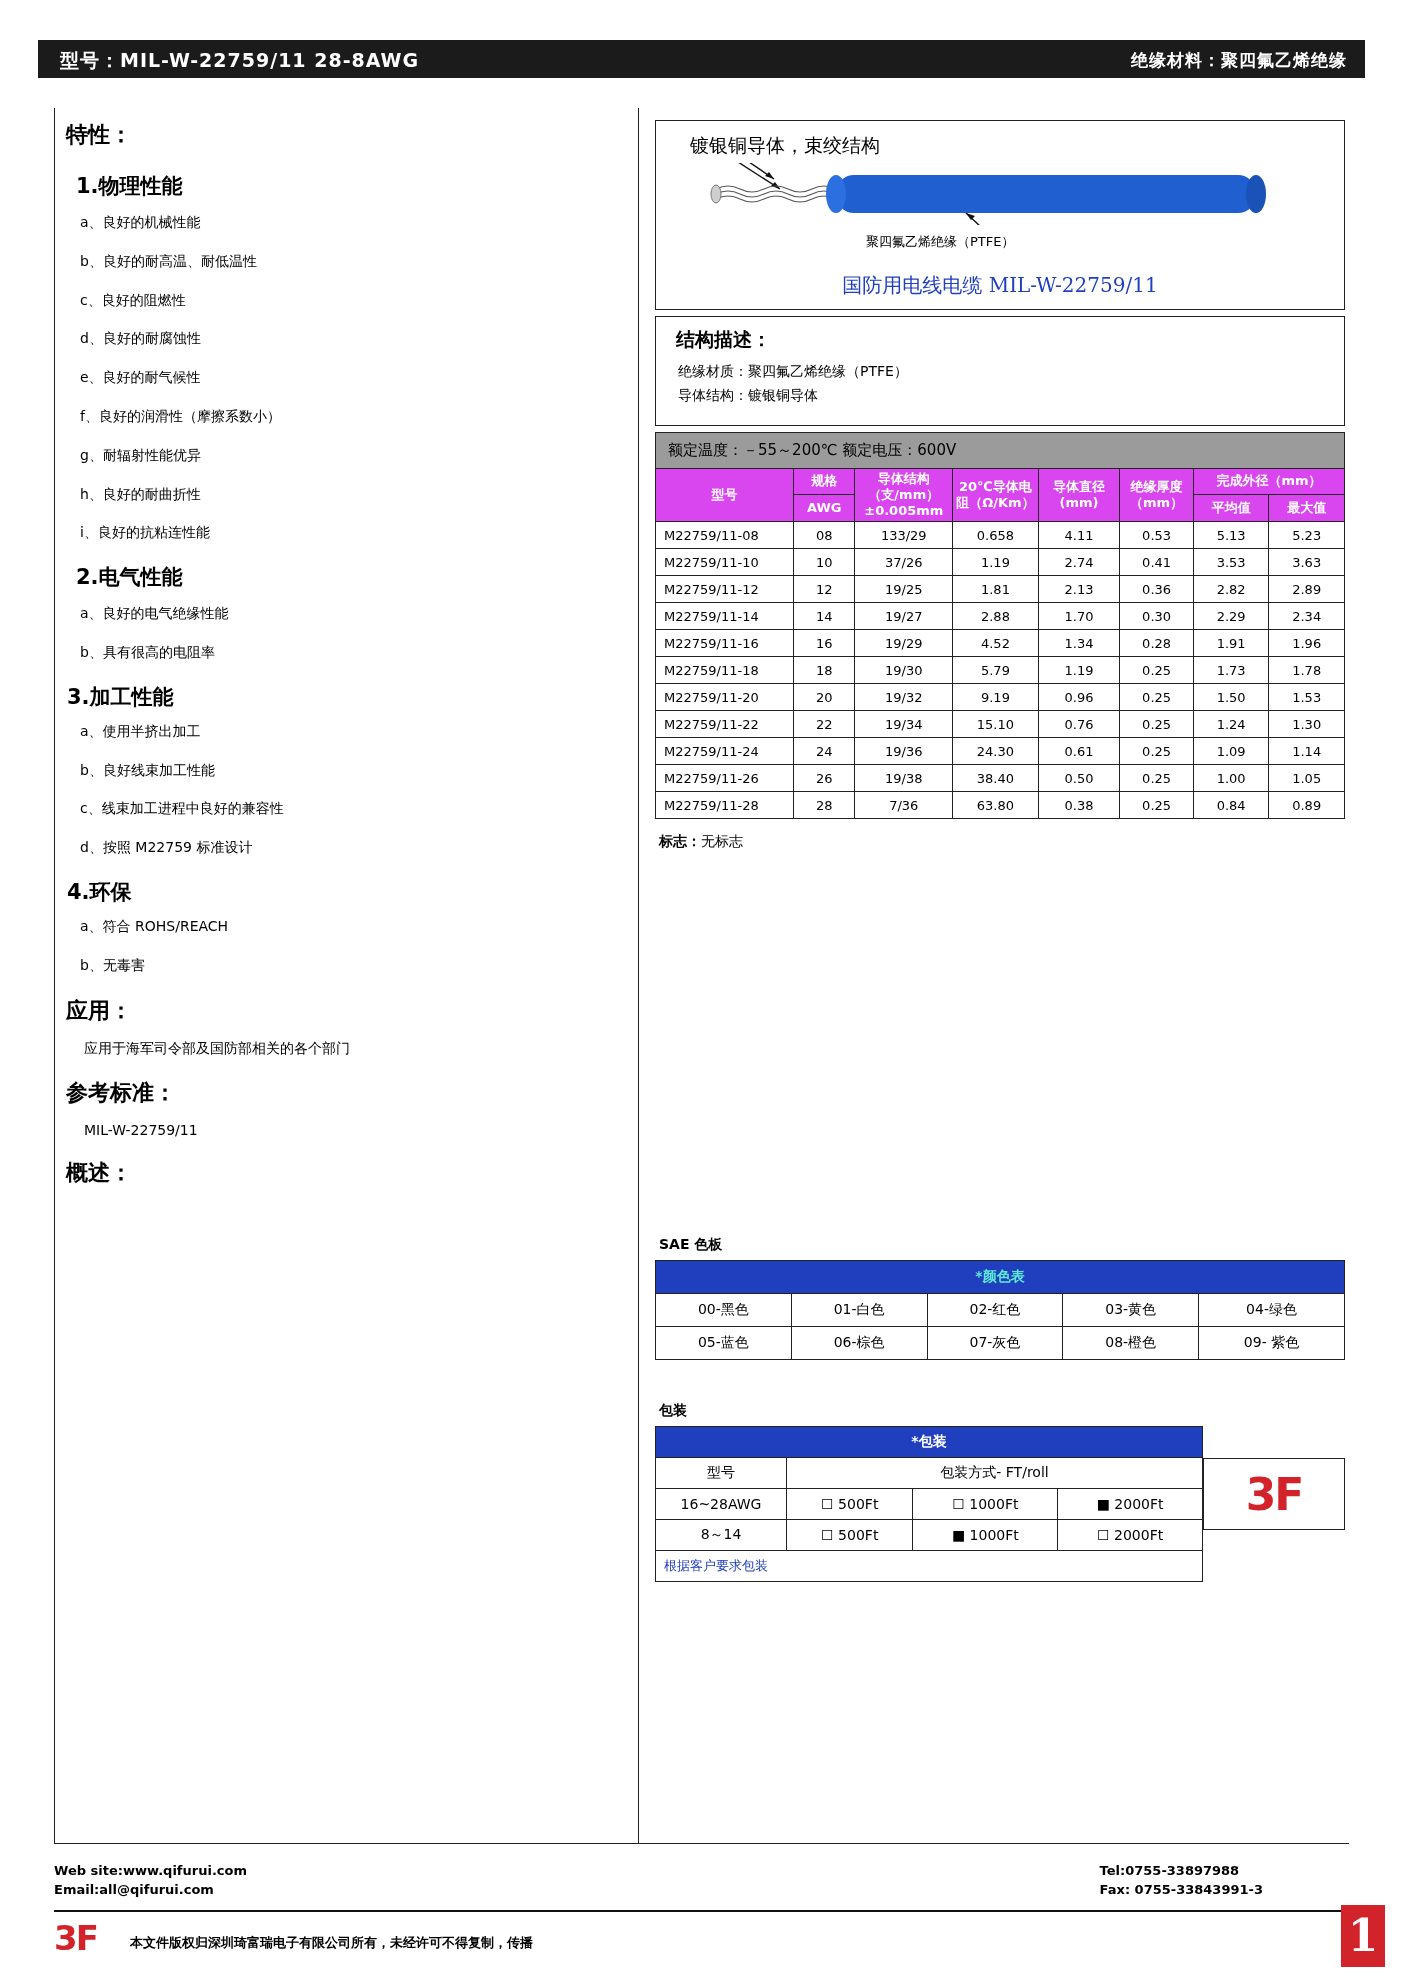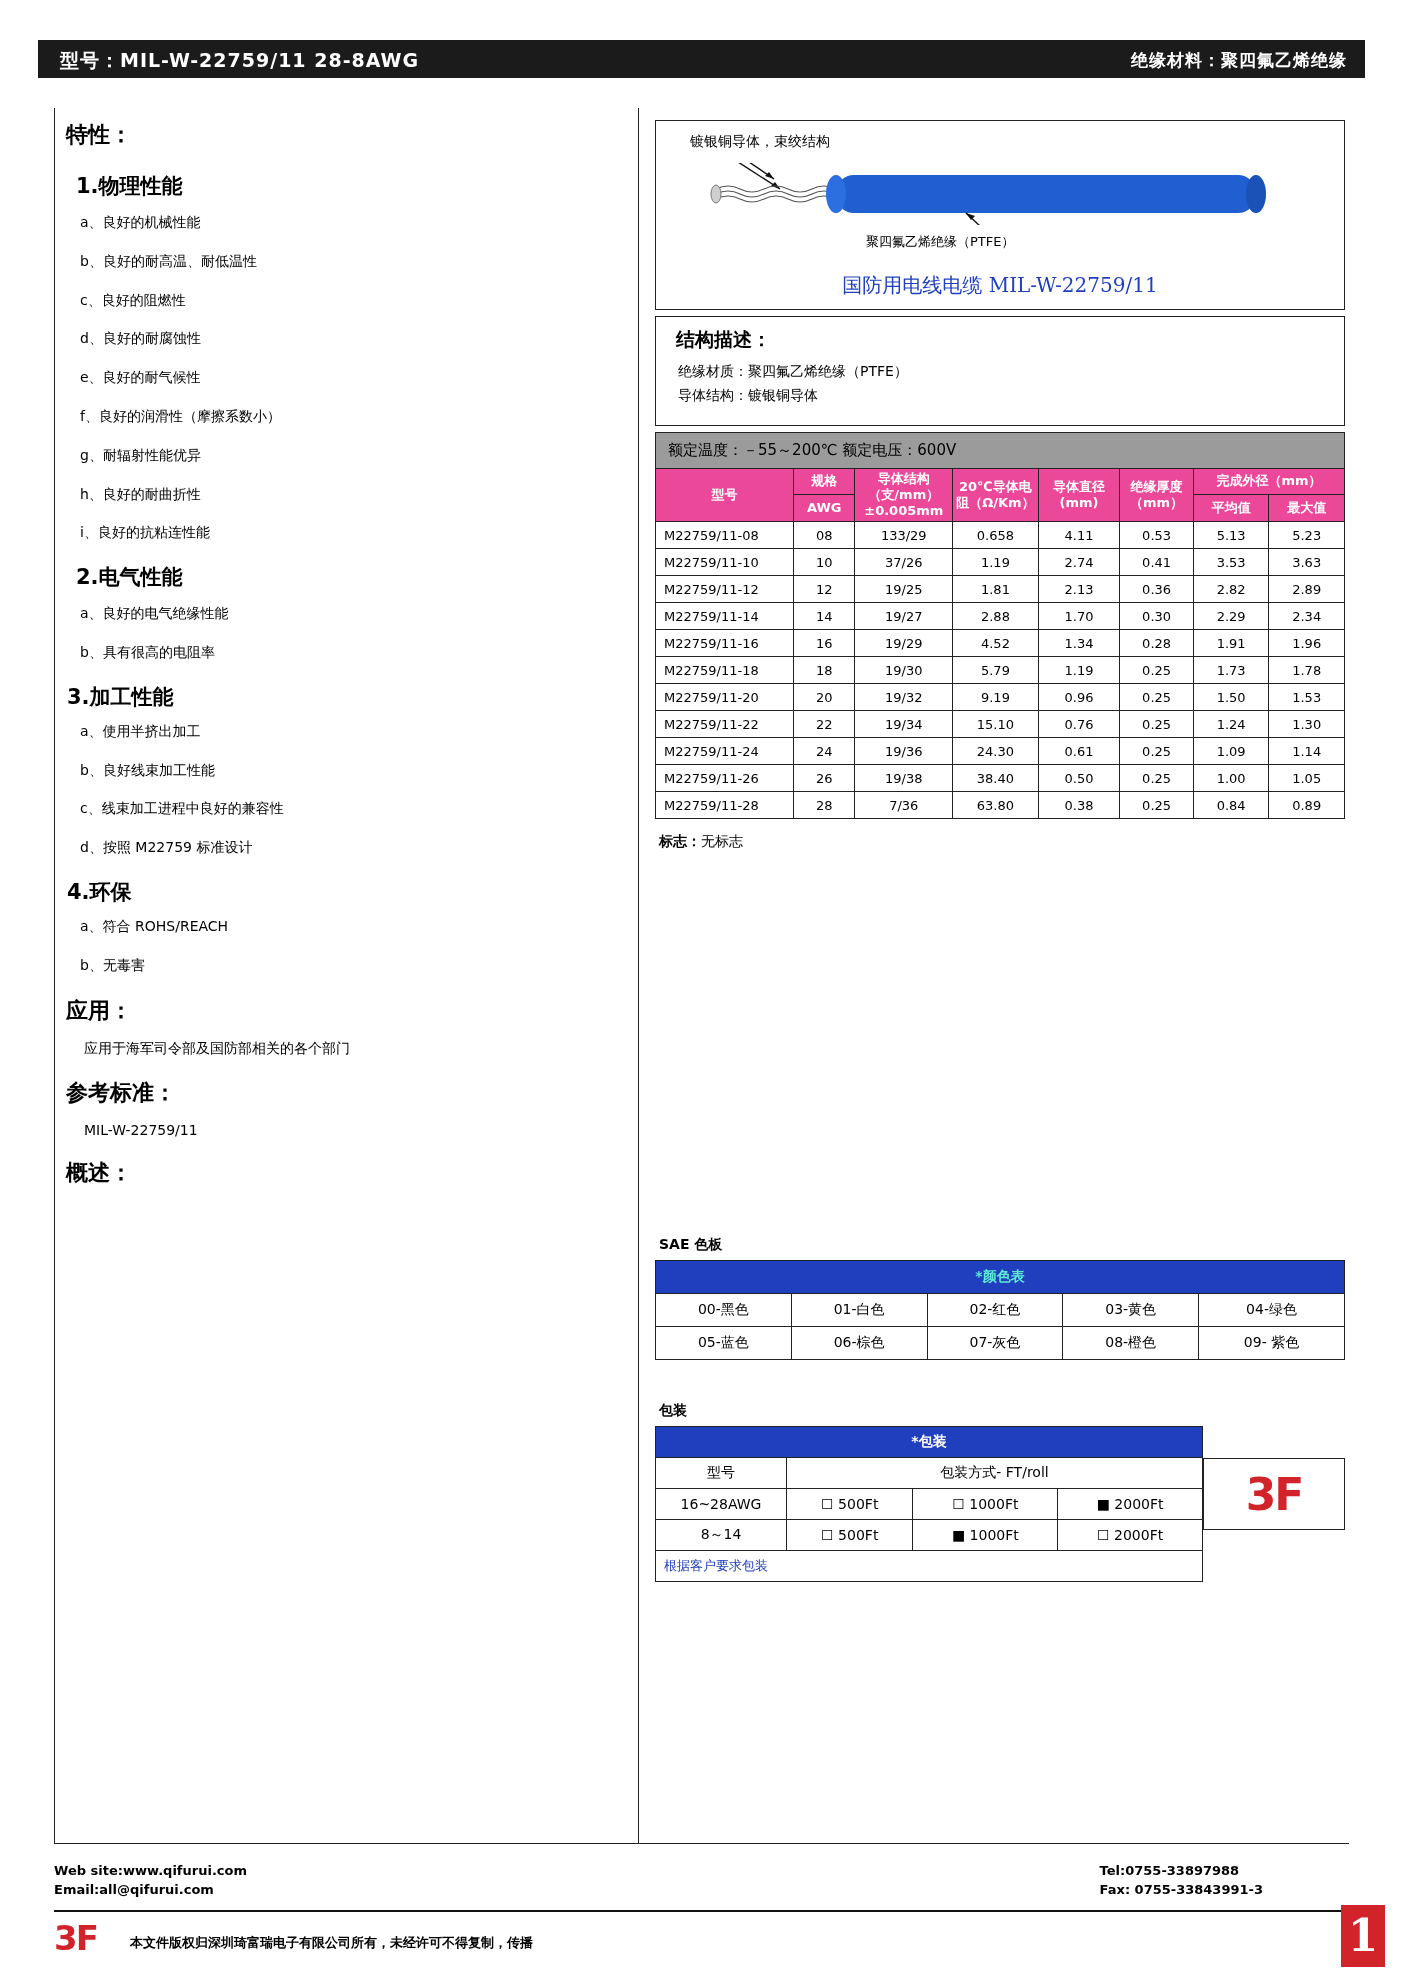--- a/index.html
+++ b/index.html
@@ -129,21 +129,21 @@
   
   .wire-box {
     position: relative;
     height: 190px;
     padding: 0;
   }
   .wire-label-top {
     position: absolute;
     left: 34px;
     top: 12px;
-    font-size: 14px;
+    font-size: 19px;
     font-family: Liberation Mono, monospace;
   }
   .wire-label-bot {
     position: absolute;
     left: 210px;
     top: 112px;
     font-size: 13px;
     font-family: "DejaVu Sans", sans-serif;
   }
   .wire-title {
@@ -197,21 +197,21 @@
     width: 100%;
     font-family: "DejaVu Sans", sans-serif;
     font-size: 13px;
   }
   table.spec th, table.spec td {
     border: 1px solid #222;
     text-align: center;
     padding: 2px 3px;
   }
   table.spec thead th {
-    background: #ec4899;
+    background: #d946ef;
     color: #fff;
     font-weight: bold;
     font-size: 13px;
     line-height: 1.25;
   }
   table.spec tbody td {
     height: 22px;
     background: #fff;
   }
   table.spec tbody td.model {

